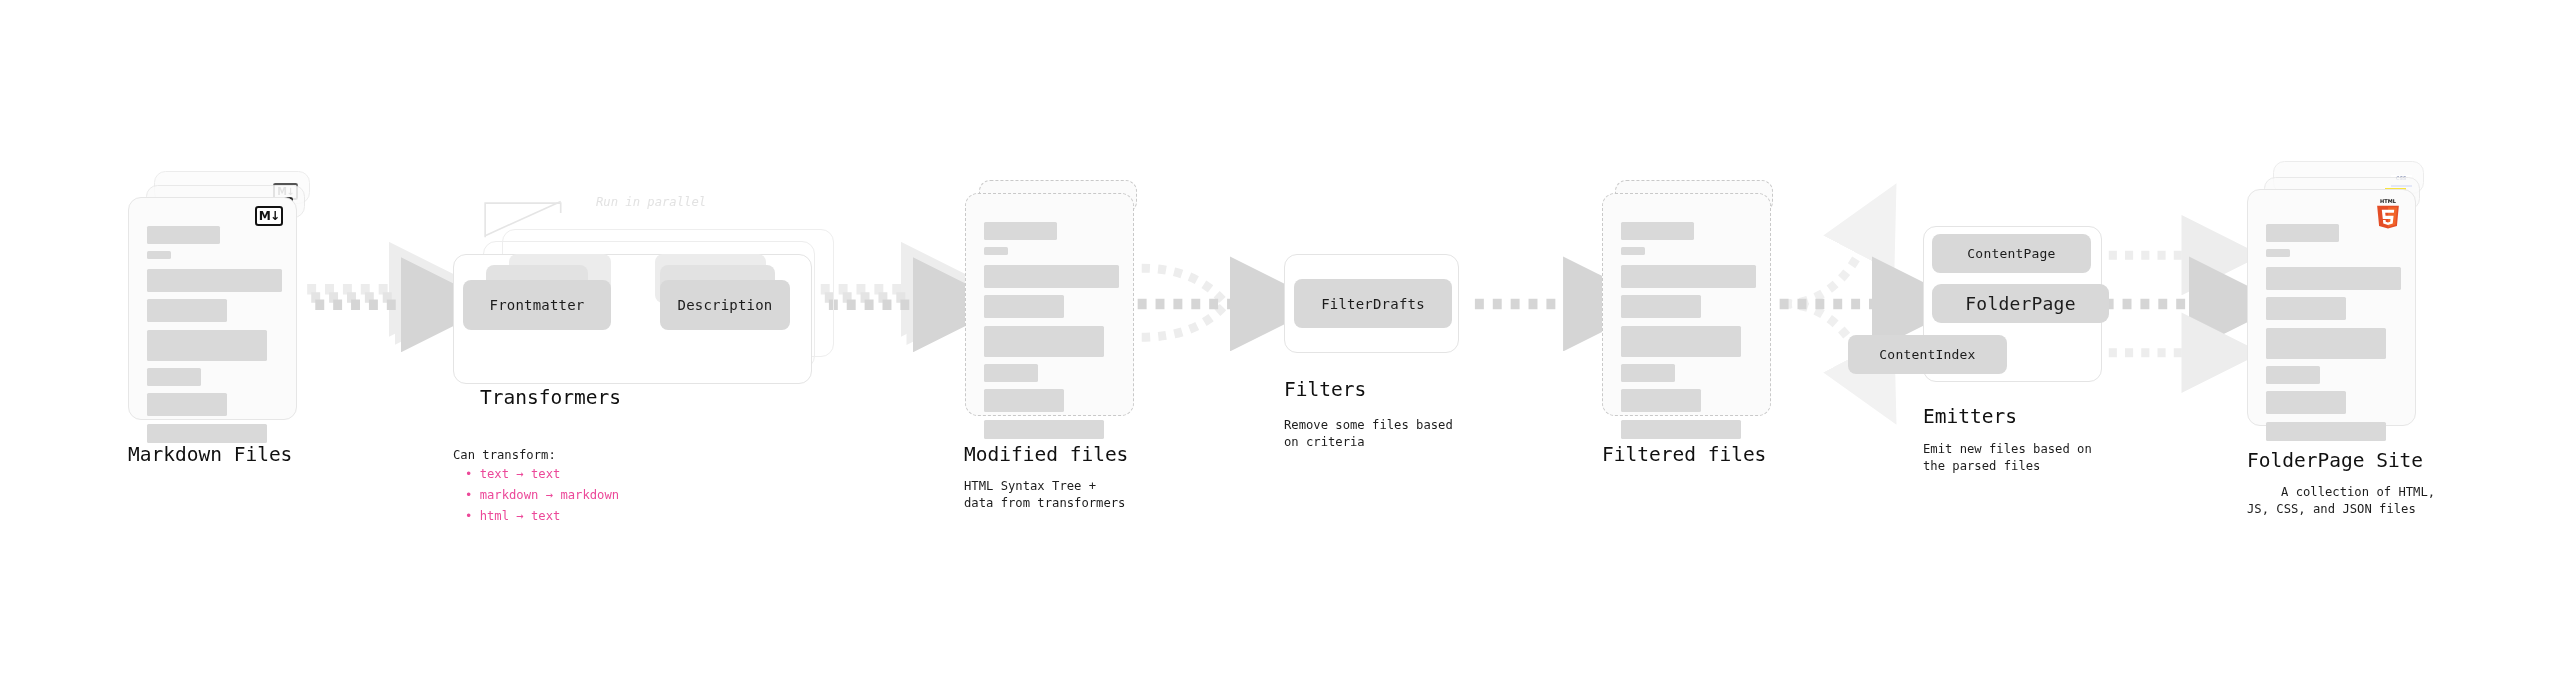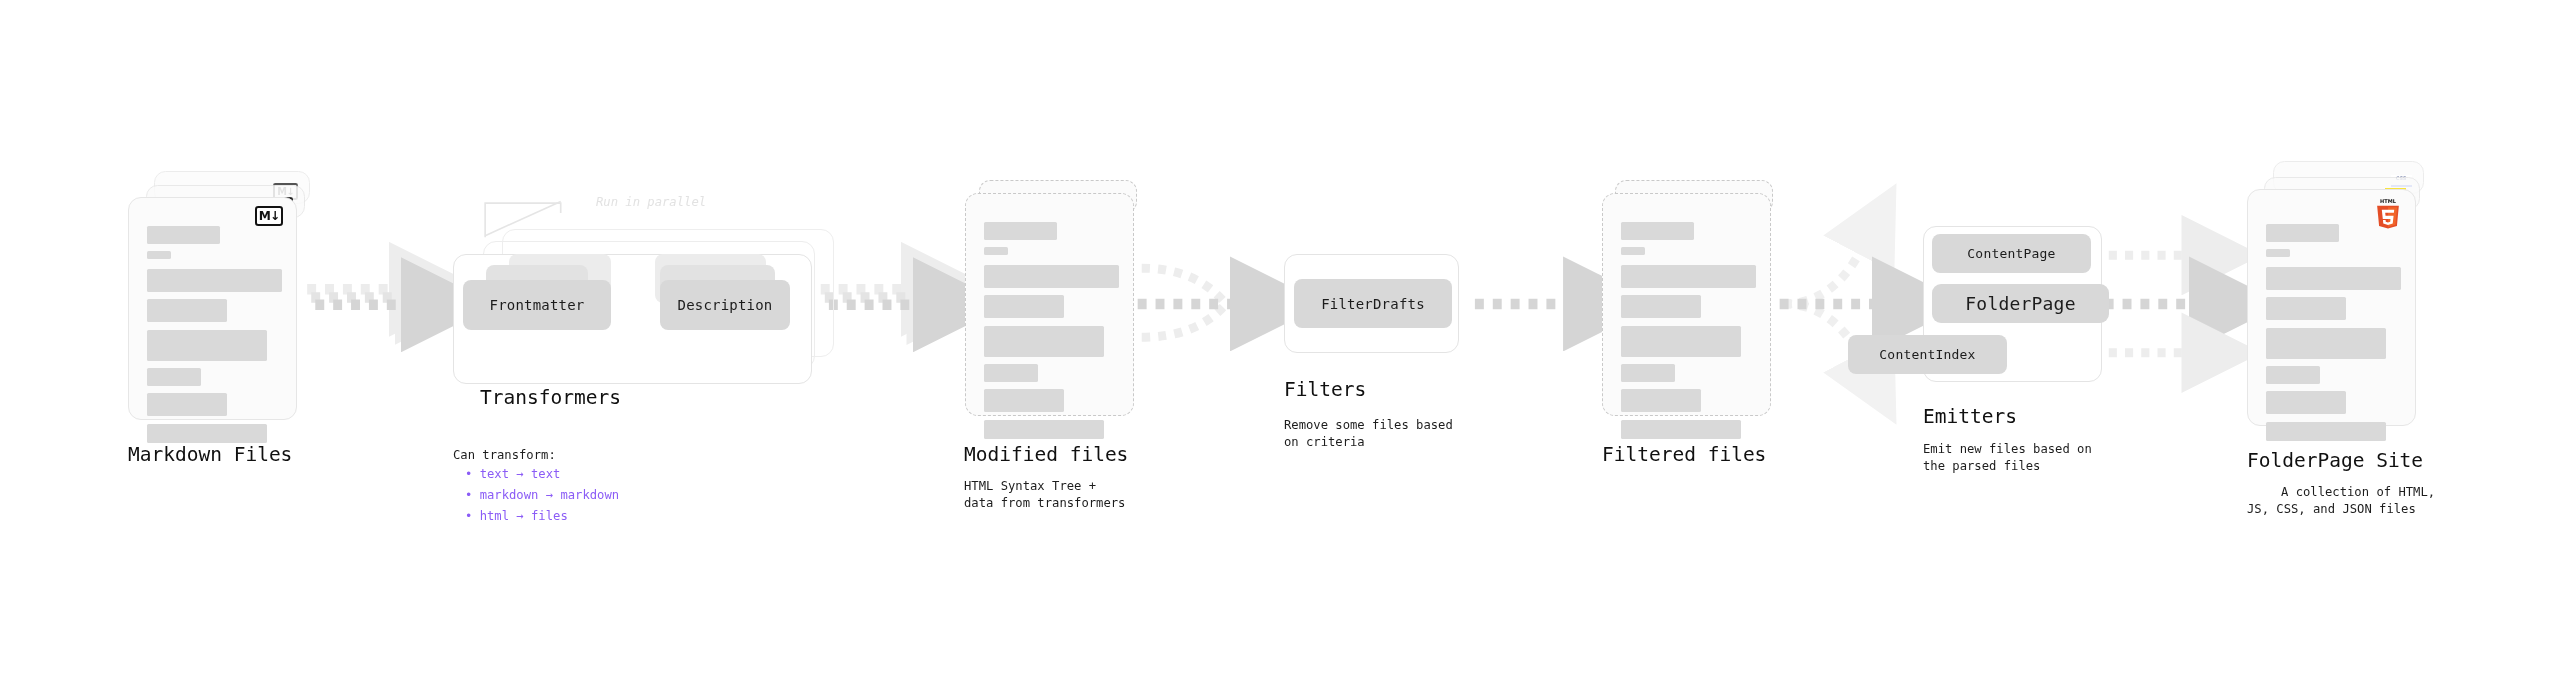--- a/index.html
+++ b/index.html
@@ -72,21 +72,21 @@
   .chip.f2{background:#ececec;}
 
   
   .title{
     position:absolute;font-size:19.5px;color:#101010;letter-spacing:0px;white-space:nowrap;
   }
   .sub{
     position:absolute;font-size:12.2px;color:#1d1d1d;line-height:17px;white-space:pre;
   }
   .sublist{
-    position:absolute;font-size:12.2px;color:#8b5cf6;line-height:18px;white-space:pre;
+    position:absolute;font-size:12.2px;color:#ec4899;line-height:18px;white-space:pre;
   }
   .parallel-lbl{
     position:absolute;font-size:12.2px;color:#e2e2e2;white-space:nowrap;
   }
 
   svg.ov{position:absolute;left:0;top:0;width:2576px;height:681px;overflow:visible;pointer-events:none;}
 </style>
 </head>
 <body>
 
@@ -198,21 +198,21 @@
 
     <div class="chip" style="left:463px;top:280px;width:148px;height:50px;">Frontmatter</div>
     <div class="chip" style="left:660px;top:280px;width:130px;height:50px;">Description</div>
 
     <div class="parallel-lbl" style="left:596px;top:195px;font-style:italic;">Run in parallel</div>
 
     <div class="title" style="left:453px;top:386px;margin-left:27px;">Transformers</div>
     <div class="sub" style="left:453px;top:447px;">Can transform:</div>
     <div class="sublist" style="left:465px;top:465px;">• text → text</div>
     <div class="sublist" style="left:465px;top:486px;">• markdown → markdown</div>
-    <div class="sublist" style="left:465px;top:507px;">• html → files</div>
+    <div class="sublist" style="left:465px;top:507px;">• html → text</div>
   </div>
 
   <div>
     <div class="filecard dashed" style="left:979px;top:180px;width:158px;height:32.5px;border-radius:11.4px;"></div>
     <div class="filecard dashed" style="left:965px;top:193px;width:169px;height:223px;">
       <div class="lines">
         <div class="ln" style="width:73px;height:18px;"></div>
         <div class="ln" style="width:24.4px;height:7.3px;margin-bottom:10.6px;"></div>
         <div class="ln" style="width:135px;height:23px;"></div>
         <div class="ln" style="width:80px;height:23px;"></div>

